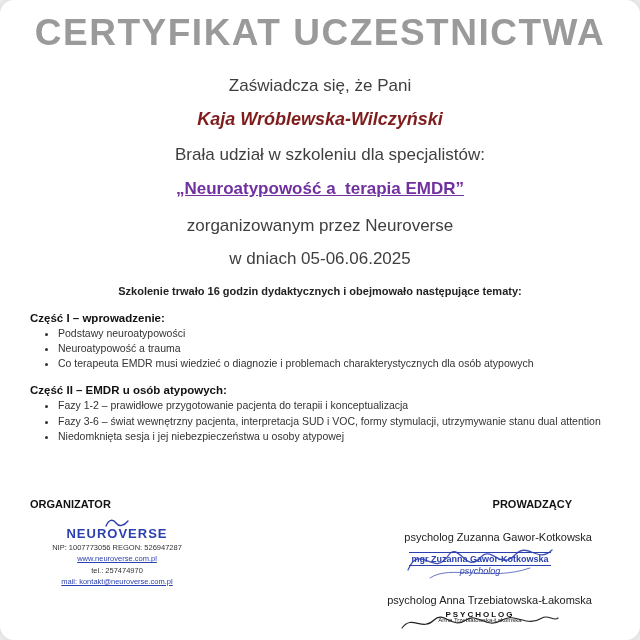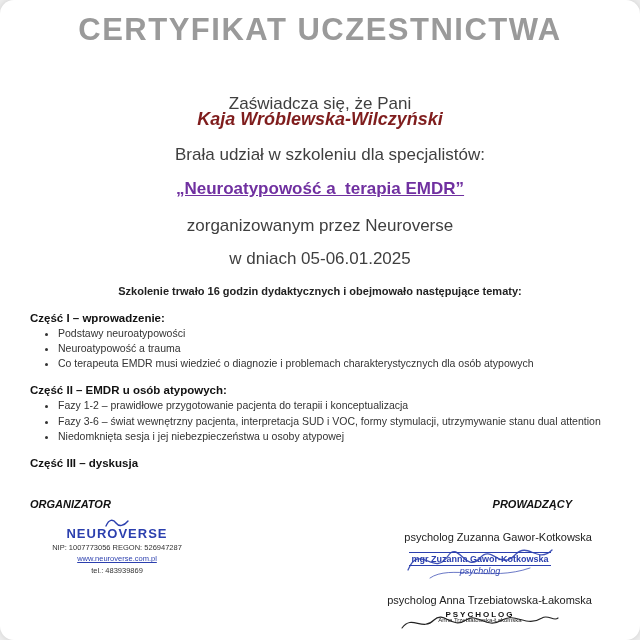--- a/index.html
+++ b/index.html
@@ -12,31 +12,31 @@
   }
   .page{
     position:absolute;inset:0;
     background:#ffffff;
     border-radius:14px;
     box-shadow:0 0 6px rgba(0,0,0,0.12);
   }
   .title{
     position:absolute;top:12px;left:0;right:0;
     text-align:center;
-    font-size:31px;font-weight:700;
+    font-size:37px;font-weight:700;
     letter-spacing:1.5px;
     color:#9a9a9a;
   }
   .center-line{
     position:absolute;left:0;right:0;
     text-align:center;
     color:#3f3f3f;
     font-size:17px;
   }
-  .intro{top:94px;}
+  .intro{top:76px;}
   .name{top:109px;font-weight:700;font-style:italic;color:#7f1d1d;font-size:18px;}
   .line1{top:145px;padding-left:20px;}
   .course{top:179px;font-weight:700;color:#7030a0;text-decoration:underline;white-space:pre;}
   .line2{top:216px;}
   .dates{top:249px;}
   .summary{top:285px;font-size:11px;color:#222;font-weight:600;}
   .sections{
     position:absolute;top:312px;left:30px;right:26px;
     color:#222;
   }
@@ -45,21 +45,21 @@
     margin:0 0 3px 0;
   }
   .section{margin-bottom:14px;}
   .section ul{
     margin:0 0 0 14px;padding:0 0 0 14px;
     font-size:10.5px;color:#333;
   }
   .section ul li{margin:0 0 2px 0;line-height:1.25;}
   .footer-label{
     position:absolute;
-    font-size:11px;font-weight:700;color:#111;font-style:italic;
+    font-size:11px;font-weight:700;color:#111;
   }
   .organizer-label{left:30px;top:498px;}
   .presenter-label{right:68px;top:498px;}
   .org-block{
     position:absolute;left:32px;top:518px;width:170px;
     text-align:center;
   }
   .org-logo{
     color:#2b3fae;font-weight:700;font-size:13px;letter-spacing:1px;
     position:relative;display:inline-block;
@@ -93,58 +93,56 @@
 
 <div class="page">
 
   <div class="title">CERTYFIKAT UCZESTNICTWA</div>
 
   <div class="center-line intro">Zaświadcza się, że Pani</div>
   <div class="center-line name">Kaja Wróblewska-Wilczyński</div>
   <div class="center-line line1">Brała udział w szkoleniu dla specjalistów:</div>
   <div class="center-line course">„Neuroatypowość a  terapia EMDR”</div>
   <div class="center-line line2">zorganizowanym przez Neuroverse</div>
-  <div class="center-line dates">w dniach 05-06.01.2025</div>
+  <div class="center-line dates">w dniach 05-06.06.2025</div>
   <div class="center-line summary">Szkolenie trwało 16 godzin dydaktycznych i obejmowało następujące tematy:</div>
 
   <div class="sections">
     <div class="section">
       <p class="section-heading">Część I – wprowadzenie:</p>
       <ul>
         <li>Podstawy neuroatypowości</li>
         <li>Neuroatypowość a trauma</li>
         <li>Co terapeuta EMDR musi wiedzieć o diagnozie i problemach charakterystycznych dla osób atypowych</li>
       </ul>
     </div>
     <div class="section">
       <p class="section-heading">Część II – EMDR u osób atypowych:</p>
       <ul>
         <li>Fazy 1-2 – prawidłowe przygotowanie pacjenta do terapii i konceptualizacja</li>
         <li>Fazy 3-6 – świat wewnętrzny pacjenta, interpretacja SUD i VOC, formy stymulacji, utrzymywanie stanu dual attention</li>
         <li>Niedomknięta sesja i jej niebezpieczeństwa u osoby atypowej</li>
       </ul>
     </div>
-    <div class="section">
-      <p class="section-heading">Część III – dyskusja</p>
-    </div>
   </div>
 
   <div class="footer-label organizer-label">ORGANIZATOR</div>
   <div class="footer-label presenter-label">PROWADZĄCY</div>
 
   <div class="org-block">
     <span class="org-logo">
       <svg width="26" height="10" viewBox="0 0 26 10">
         <path d="M2 8 C5 1, 9 1, 12 5 C15 9, 20 8, 24 3" fill="none" stroke="#2b3fae" stroke-width="1.4" stroke-linecap="round"></path>
       </svg>
       <span>NEUROVERSE</span>
     </span>
     <div class="org-line">NIP: 1007773056 REGON: 526947287</div>
     <div class="org-line org-link">www.neuroverse.com.pl</div>
-    <div class="org-line">tel.: 483939869</div>
+    <div class="org-line">tel.: 257474970</div>
+    <div class="org-line org-link">mail: kontakt@neuroverse.com.pl</div>
   </div>
 
   <div class="presenter-name presenter1-name">psycholog Zuzanna Gawor-Kotkowska</div>
 
   <div class="stamp-blue">
     <svg width="160" height="54" viewBox="0 0 160 54">
       <path d="M8 36 C 20 8, 34 44, 48 22 C 58 6, 66 40, 80 24 C 92 10, 100 38, 116 20 C 128 8, 138 30, 152 16" fill="none" stroke="#2b3fae" stroke-width="1.3" stroke-linecap="round" opacity="0.9"></path>
       <path d="M30 44 C 50 30, 90 48, 130 34" fill="none" stroke="#2b3fae" stroke-width="1" stroke-linecap="round" opacity="0.7"></path>
     </svg>
     <div class="stamp-line1">mgr Zuzanna Gawor-Kotkowska</div>

